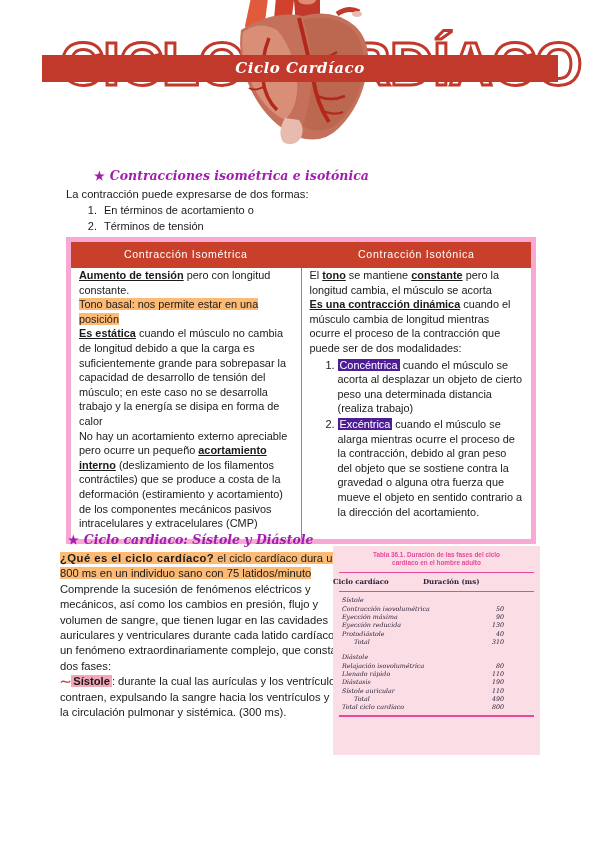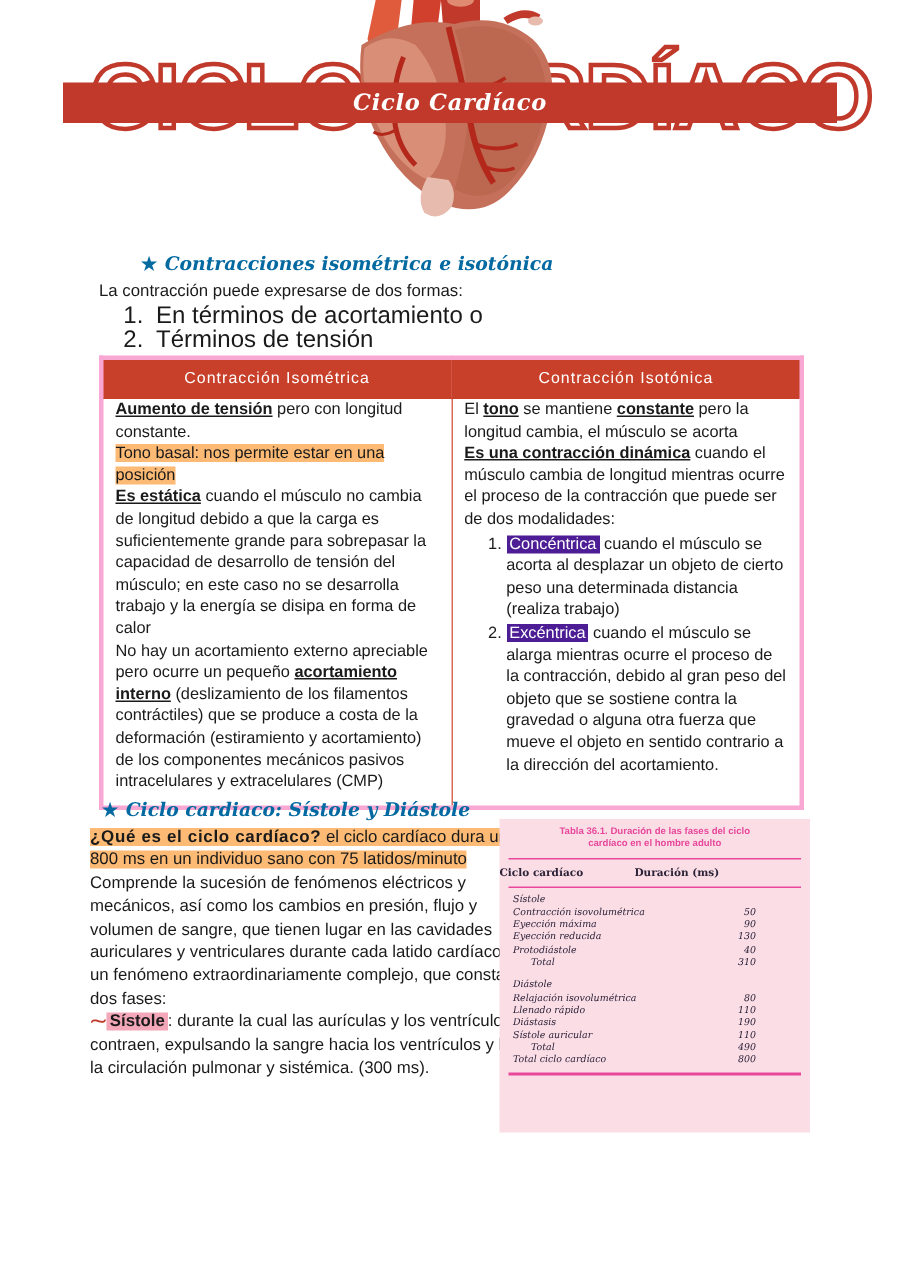--- a/index.html
+++ b/index.html
@@ -33,36 +33,36 @@
     position:absolute;left:42px;top:55px;width:516px;height:27px;line-height:27px;
     text-align:center;color:#ffffff;z-index:5;
     font-family:"DejaVu Serif", serif;font-style:italic;font-size:15px;font-weight:bold;
     letter-spacing:.5px;
   }
 
   
   .sec-head{
     font-family:"DejaVu Serif", serif;
     font-weight:bold;font-style:italic;
-    color:#0369a1;font-size:12.5px;
+    color:#a21caf;font-size:12.5px;
     margin:0 0 4px 28px;
   }
   .star{font-style:normal;font-size:12px;margin-right:5px;}
 
   
   .body-text{font-size:11.2px;line-height:15.2px;color:#1a1a1a;}
   ol.numlist{margin:1px 0 3px 0;padding-left:34px;}
-  ol.numlist li{font-size:16px;line-height:15.4px;padding-left:4px;}
+  ol.numlist li{font-size:11px;line-height:15.4px;padding-left:4px;}
 
   .s1{position:absolute;left:66px;top:168px;width:470px;}
 
   
   .tbl{
     position:absolute;left:66px;top:237px;width:470px;
-    border:3px solid #f9a8d4;border-collapse:collapse;
+    border:5px solid #f9a8d4;border-collapse:collapse;
     table-layout:fixed;
   }
   .tbl th{
     background:#C8402A;color:#ffffff;font-weight:normal;
     font-size:10.6px;letter-spacing:.7px;
     padding:6px 0 7px 0;text-align:center;
     border:1px solid #C8402A;
   }
   .tbl td{
     vertical-align:top;padding:0 8px 8px 8px;

